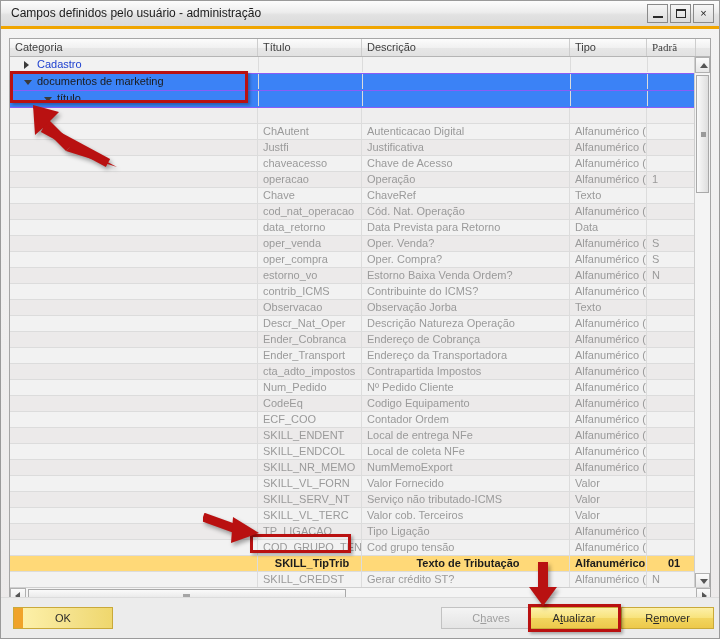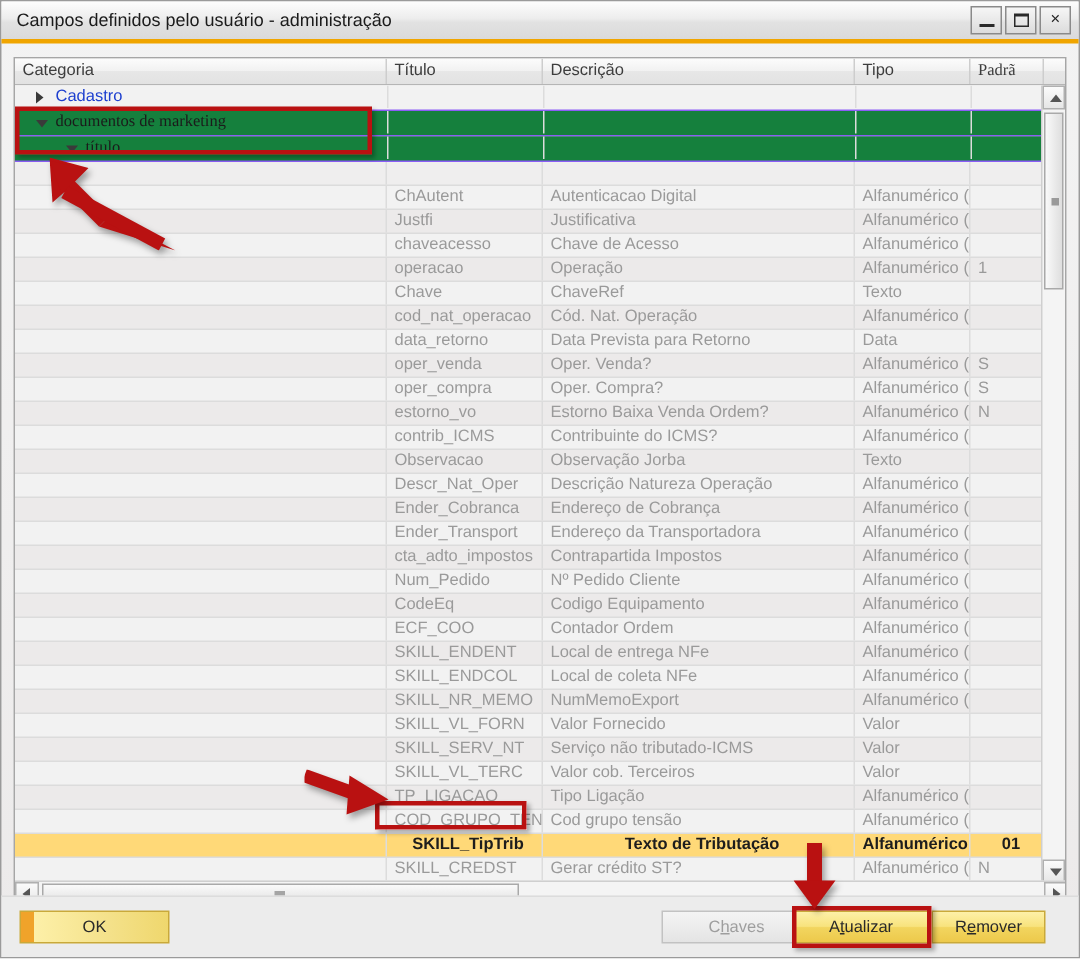--- a/index.html
+++ b/index.html
@@ -143,21 +143,21 @@
   .row.selected { background: #ffd978; text-align: center; }
   .row.selected .cell { color: #1d1d1d; font-weight: bold; }
 
   
   .treerow {
     position: relative;
     height: 17px;
     border-bottom: 1px solid #8b5cf6;
     background: #f2f2f2;
   }
-  .treerow.hl { background: #15803d; font-family: Liberation Serif, serif; }
+  .treerow.hl { background: #3b82f6; }
   .tree-label {
     position: absolute;
     top: 0; height: 15px; line-height: 15px;
     font-size: 11px;
     white-space: nowrap;
   }
   .tree-label.link { color: #1d3fcf; }
   .tree-label.dark { color: #1b1b1b; }
   .tri {
     position: absolute;
@@ -275,21 +275,21 @@
     color: #9e9e9e;
     cursor: default;
   }
   .btn .u { text-decoration: underline; }
   #btn-ok {
     left: 12px; width: 100px;
     background: linear-gradient(to right, #f0a32a 0%, #f0a32a 9px, #fdf0a8 9px, #f4e18a 60%, #efd76d 100%);
   }
   #btn-chaves   { left: 440px; width: 100px; }
   #btn-atualizar{ left: 528px; width: 90px; }
-  #btn-remover  { left: 620px; width: 76px; }
+  #btn-remover  { left: 620px; width: 93px; }
 
   
   .anno-box {
     position: absolute;
     border: 3px solid #b91111;
     pointer-events: none;
     box-shadow: 2px 2px 3px rgba(0,0,0,0.30);
   }
   .anno-arrow { position: absolute; pointer-events: none; }
   .anno-arrow svg { display: block; }

